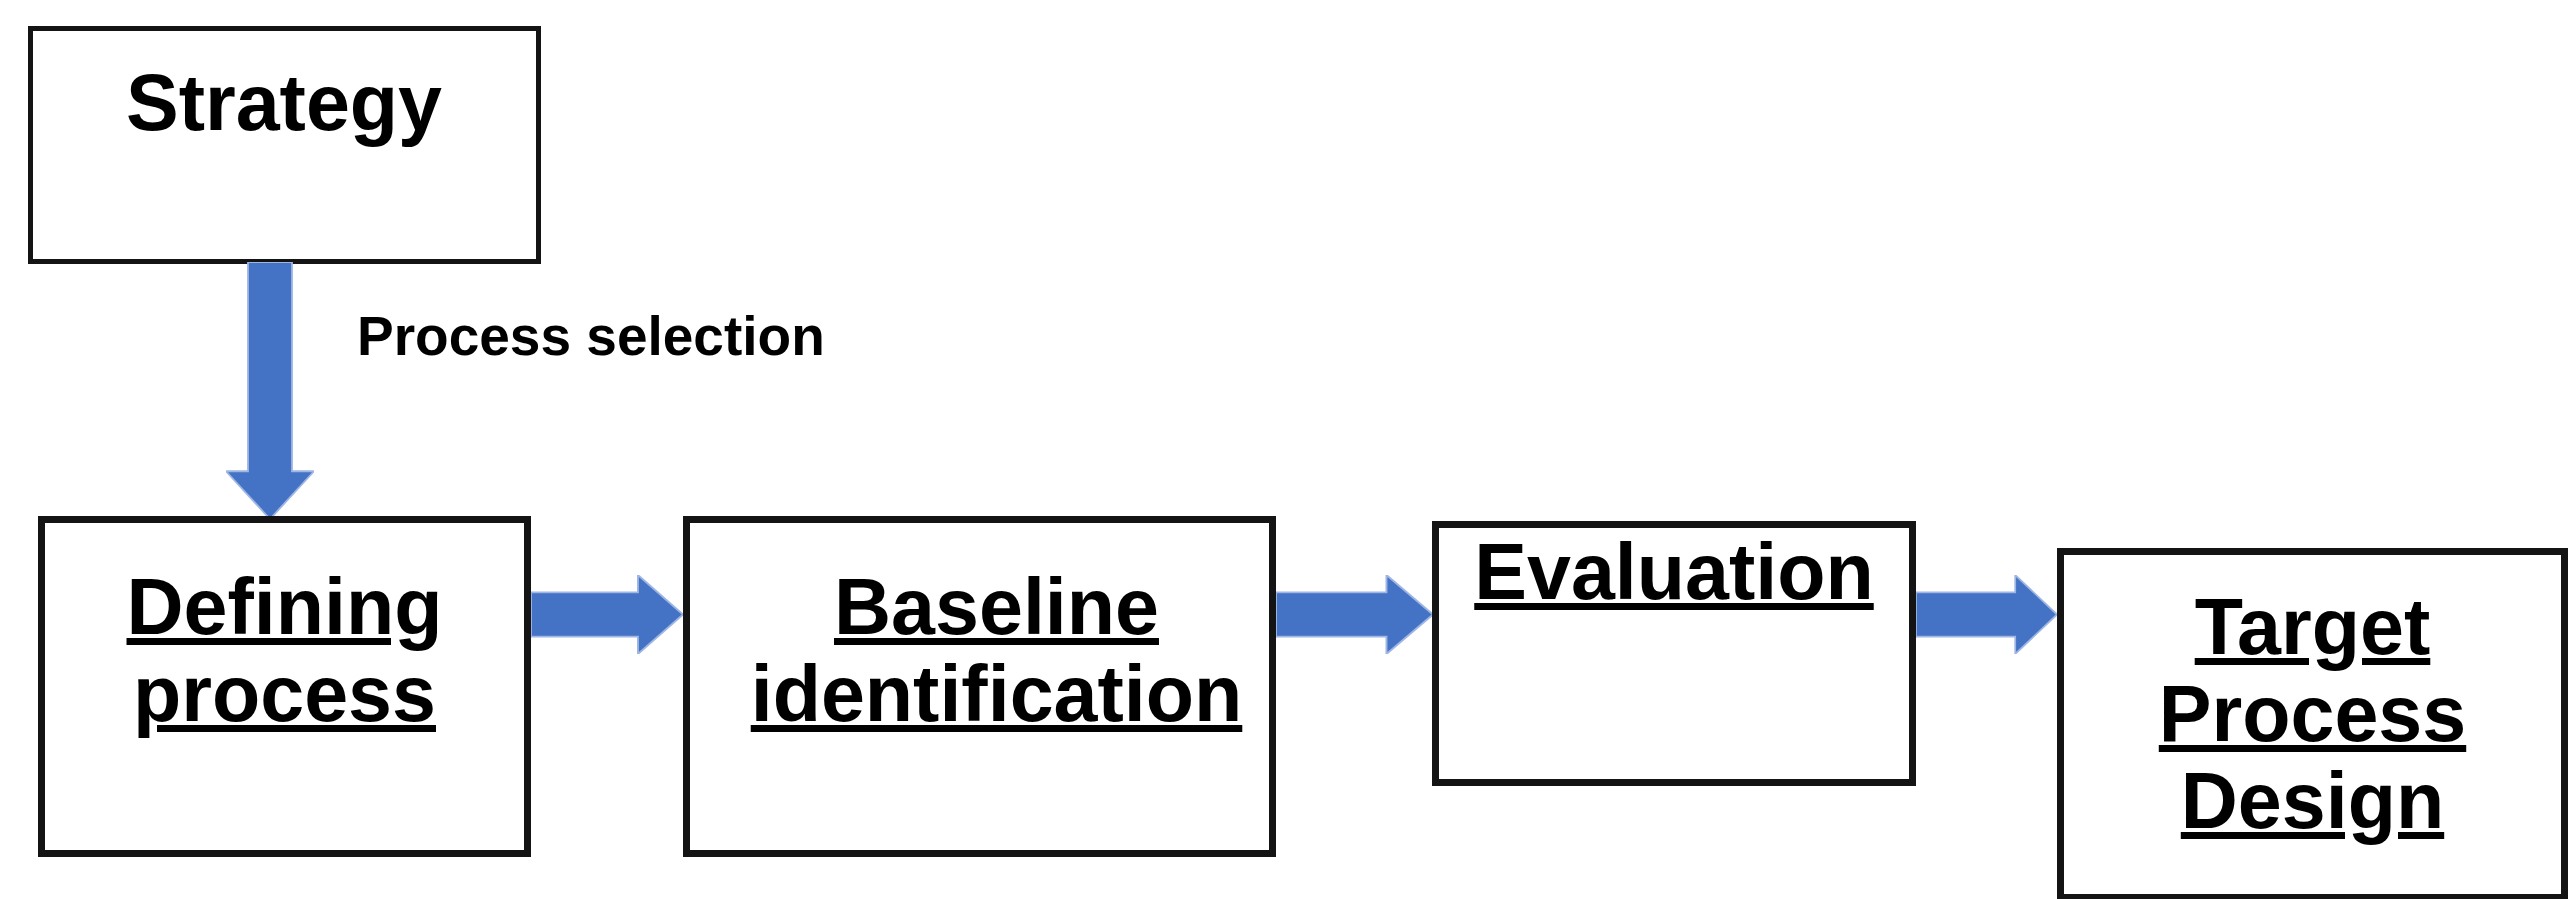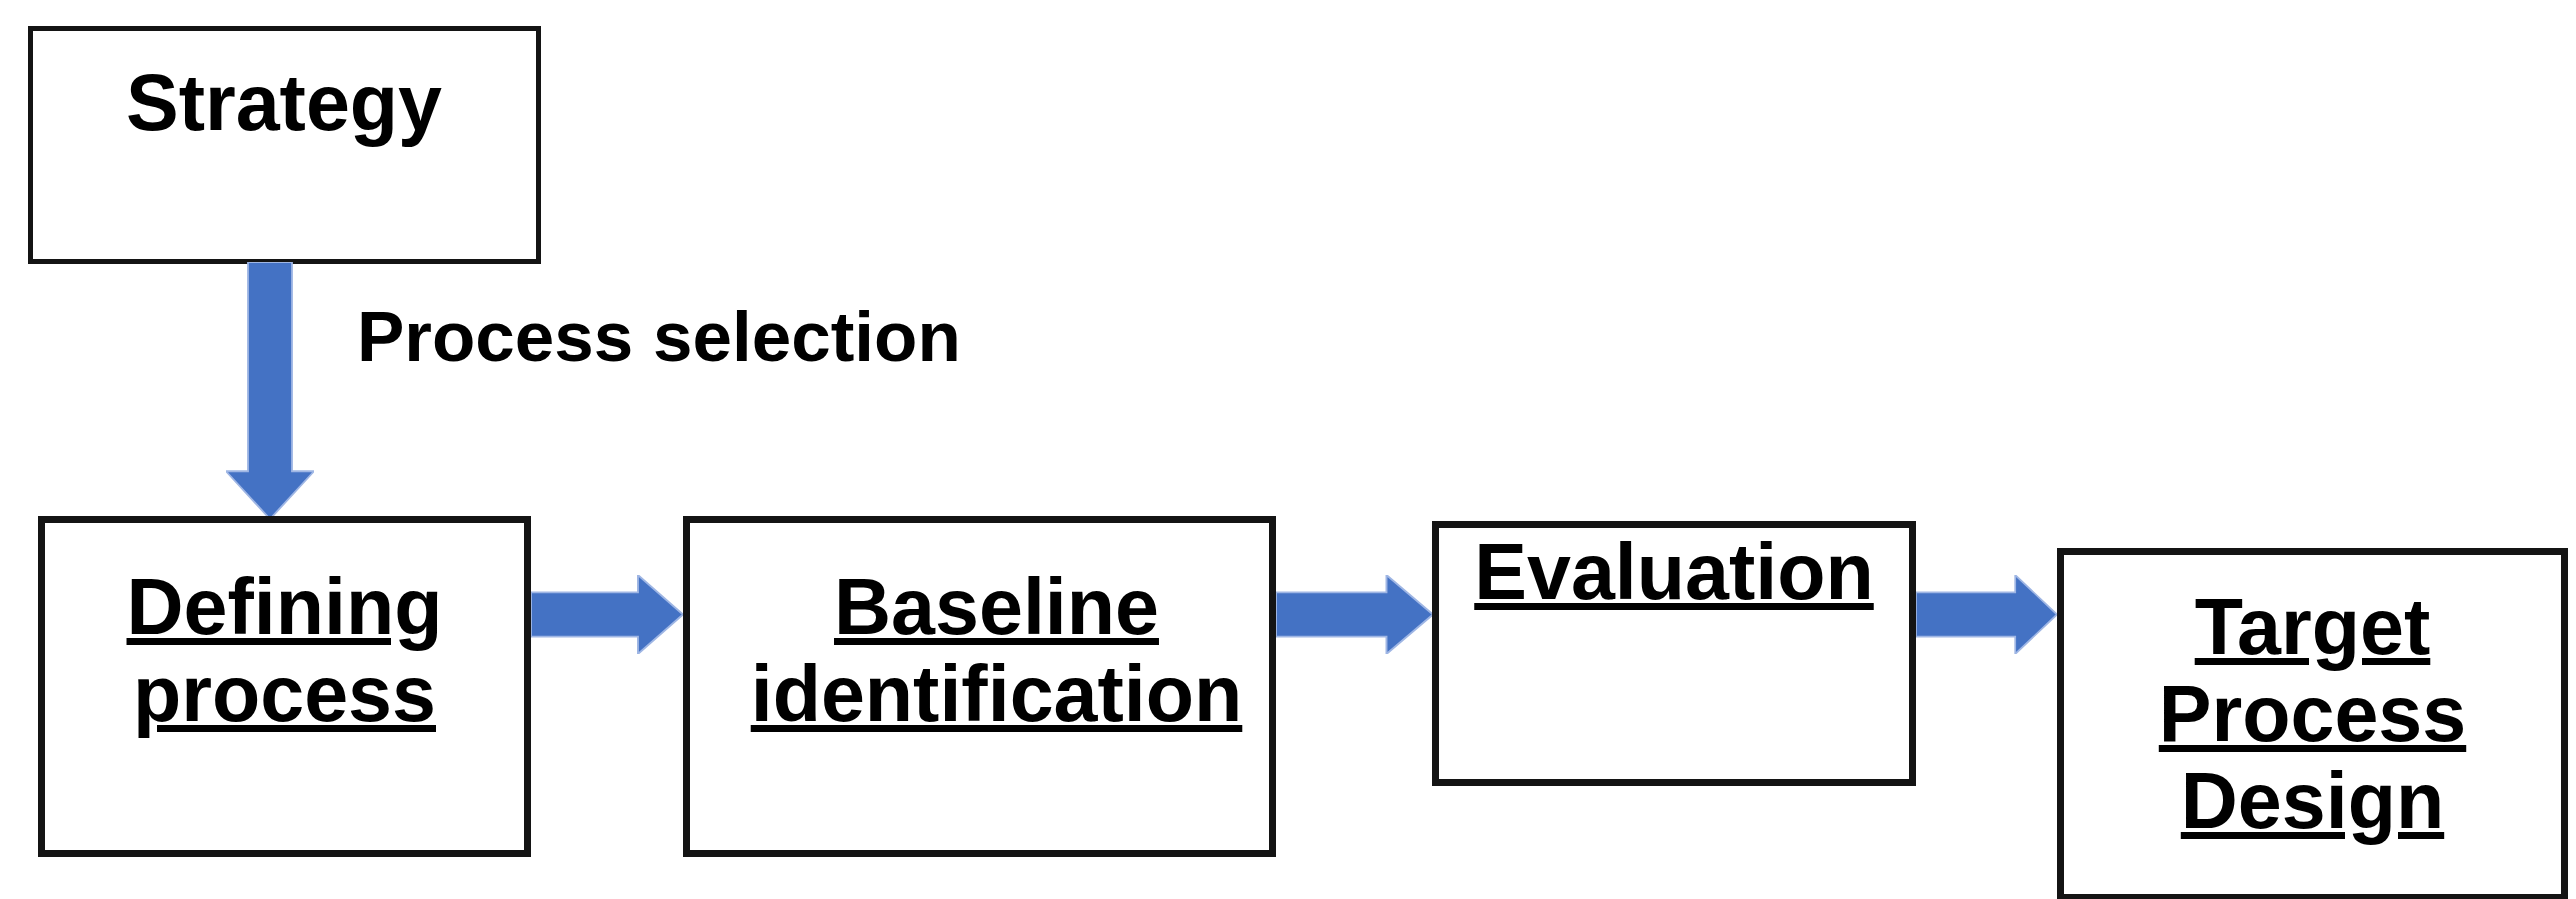--- a/index.html
+++ b/index.html
@@ -45,21 +45,21 @@
   #node-defining   { left: 38px;   top: 516px; width: 493px; height: 341px; padding-top: 40px; }
   #node-baseline   { left: 683px;  top: 516px; width: 593px; height: 341px; padding-top: 40px; padding-left: 34px; }
   #node-evaluation { left: 1432px; top: 521px; width: 484px; height: 265px; }
   #node-target     { left: 2057px; top: 521px; width: 511px; height: 353px; padding-top: 28px; margin-top: 27px; }
 
   .edge-label {
     position: absolute;
     left: 357px;
     top: 293px;
     font-weight: bold;
-    font-size: 71px;
+    font-size: 55px;
     line-height: 87px;
     color: var(--text-color);
     white-space: nowrap;
   }
   .arrow { position: absolute; display: block; }
   #arrow-down        { left: 226px;  top: 262px; width: 88px;  height: 257px; }
   #arrow-right-1     { left: 531px;  top: 575px; width: 152px; height: 79px; }
   #arrow-right-2     { left: 1276px; top: 575px; width: 157px; height: 79px; }
   #arrow-right-3     { left: 1916px; top: 575px; width: 141px; height: 79px; }
 </style>

